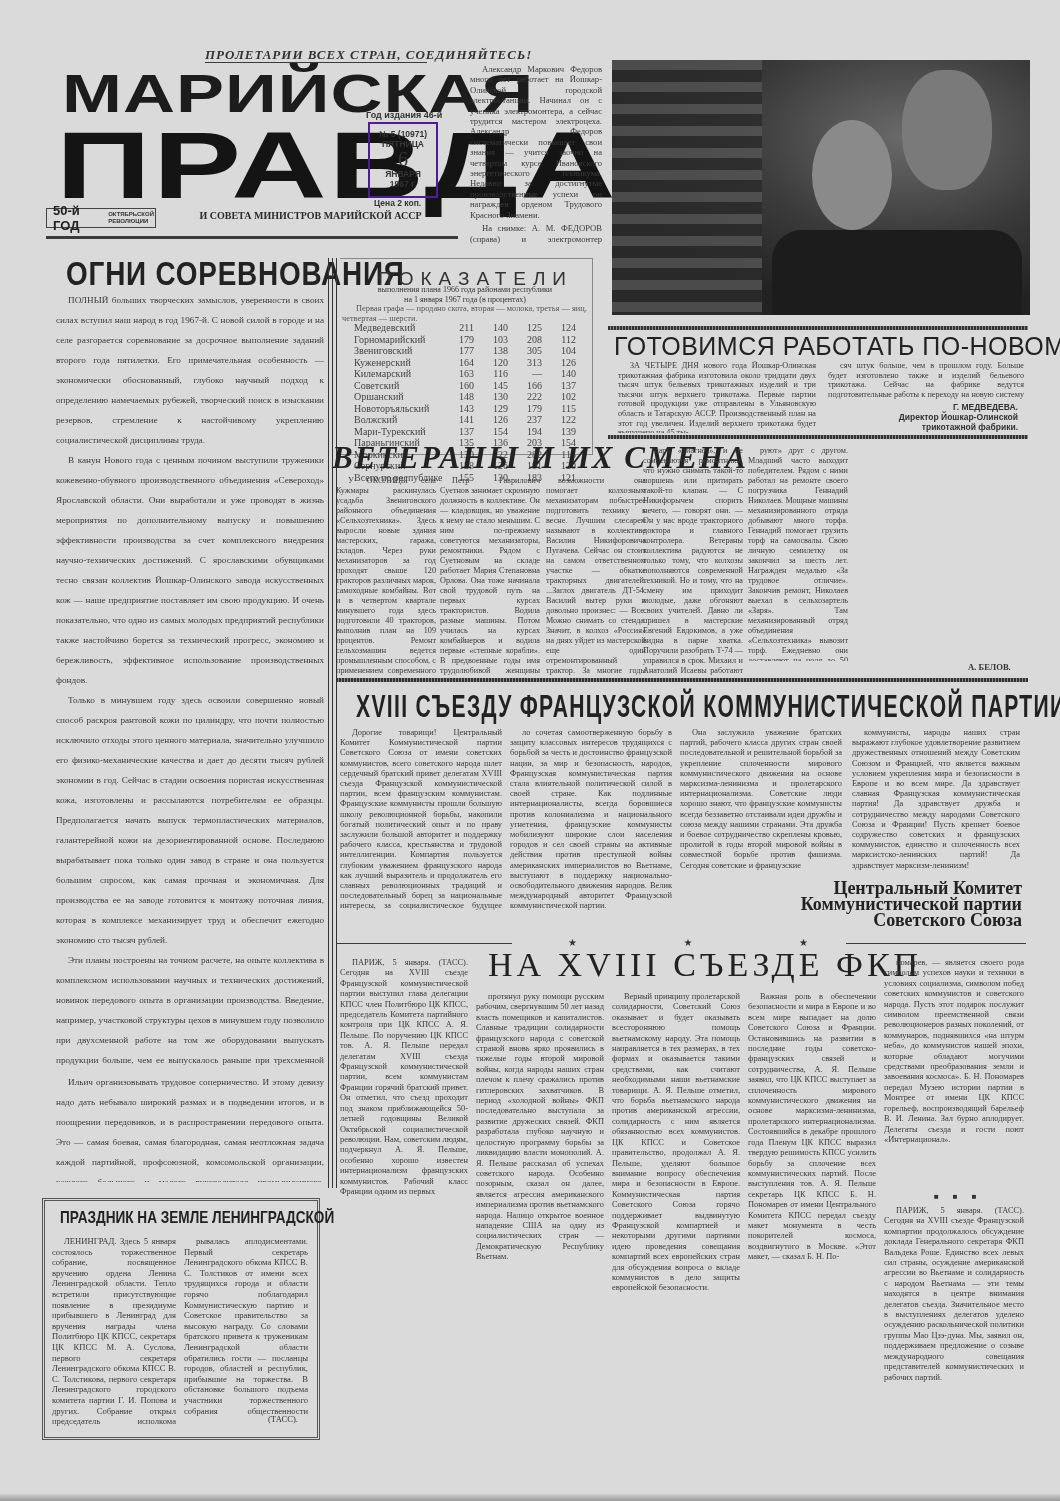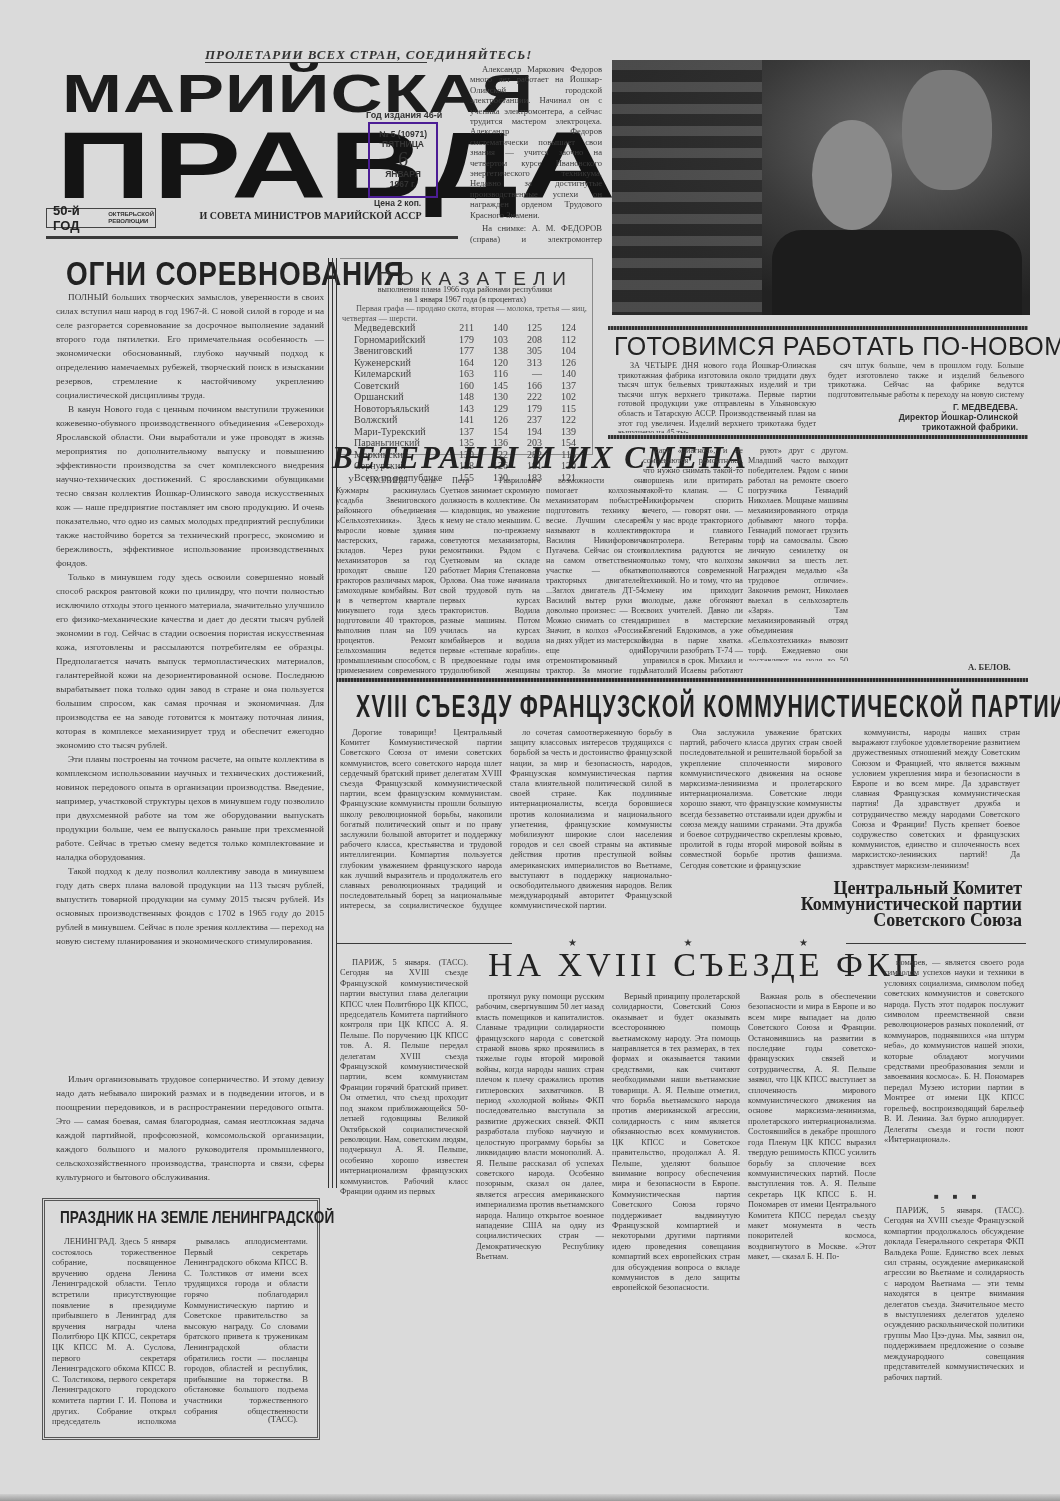--- a/index.html
+++ b/index.html
@@ -1,20 +1,20 @@
 <!DOCTYPE html>
 <html><head>
 <meta charset="utf-8">
 <style>
   html,body{margin:0;padding:0;}
   body{width:1060px;height:1501px;background:#dadada;position:relative;overflow:hidden;font-family:"Liberation Serif",serif;color:#2a2a2a;}
   .abs{position:absolute;}
   .serif{font-family:"Liberation Serif",serif;}
   .sans{font-family:"Liberation Sans",sans-serif;}
-  .txt{font-size:9.2px;line-height:14px;text-align:justify;color:#3a3a3a;overflow:hidden;}
+  .txt{font-size:9.2px;line-height:20px;text-align:justify;color:#3a3a3a;overflow:hidden;}
   .txt p{margin:0;text-indent:12px;}
   .rule{background:#3a3a3a;}
   .hatch{background:repeating-linear-gradient(90deg,#333 0 2px,#888 2px 3px);}
   
   .slogan{font-style:italic;font-weight:bold;font-size:13px;letter-spacing:1px;color:#333;}
   .title1{font-family:"Liberation Sans",sans-serif;font-weight:900;font-size:72px;letter-spacing:1px;color:#1c1c1c;transform:scaleY(0.75);transform-origin:top left;line-height:1;}
   .title2{font-family:"Liberation Sans",sans-serif;font-weight:900;font-size:132px;letter-spacing:2px;color:#141414;transform:scaleY(0.72);transform-origin:top left;line-height:1;}
   .issuebox{border:2px solid #4c1d95;text-align:center;font-family:"Liberation Sans",sans-serif;font-weight:bold;color:#333;}
   .h-sans{font-family:"Liberation Sans",sans-serif;font-weight:bold;color:#222;}
   .photo{background:radial-gradient(ellipse at 70% 30%,#6a6a6a 0,#3a3a3a 40%,#222 70%),#333;}

